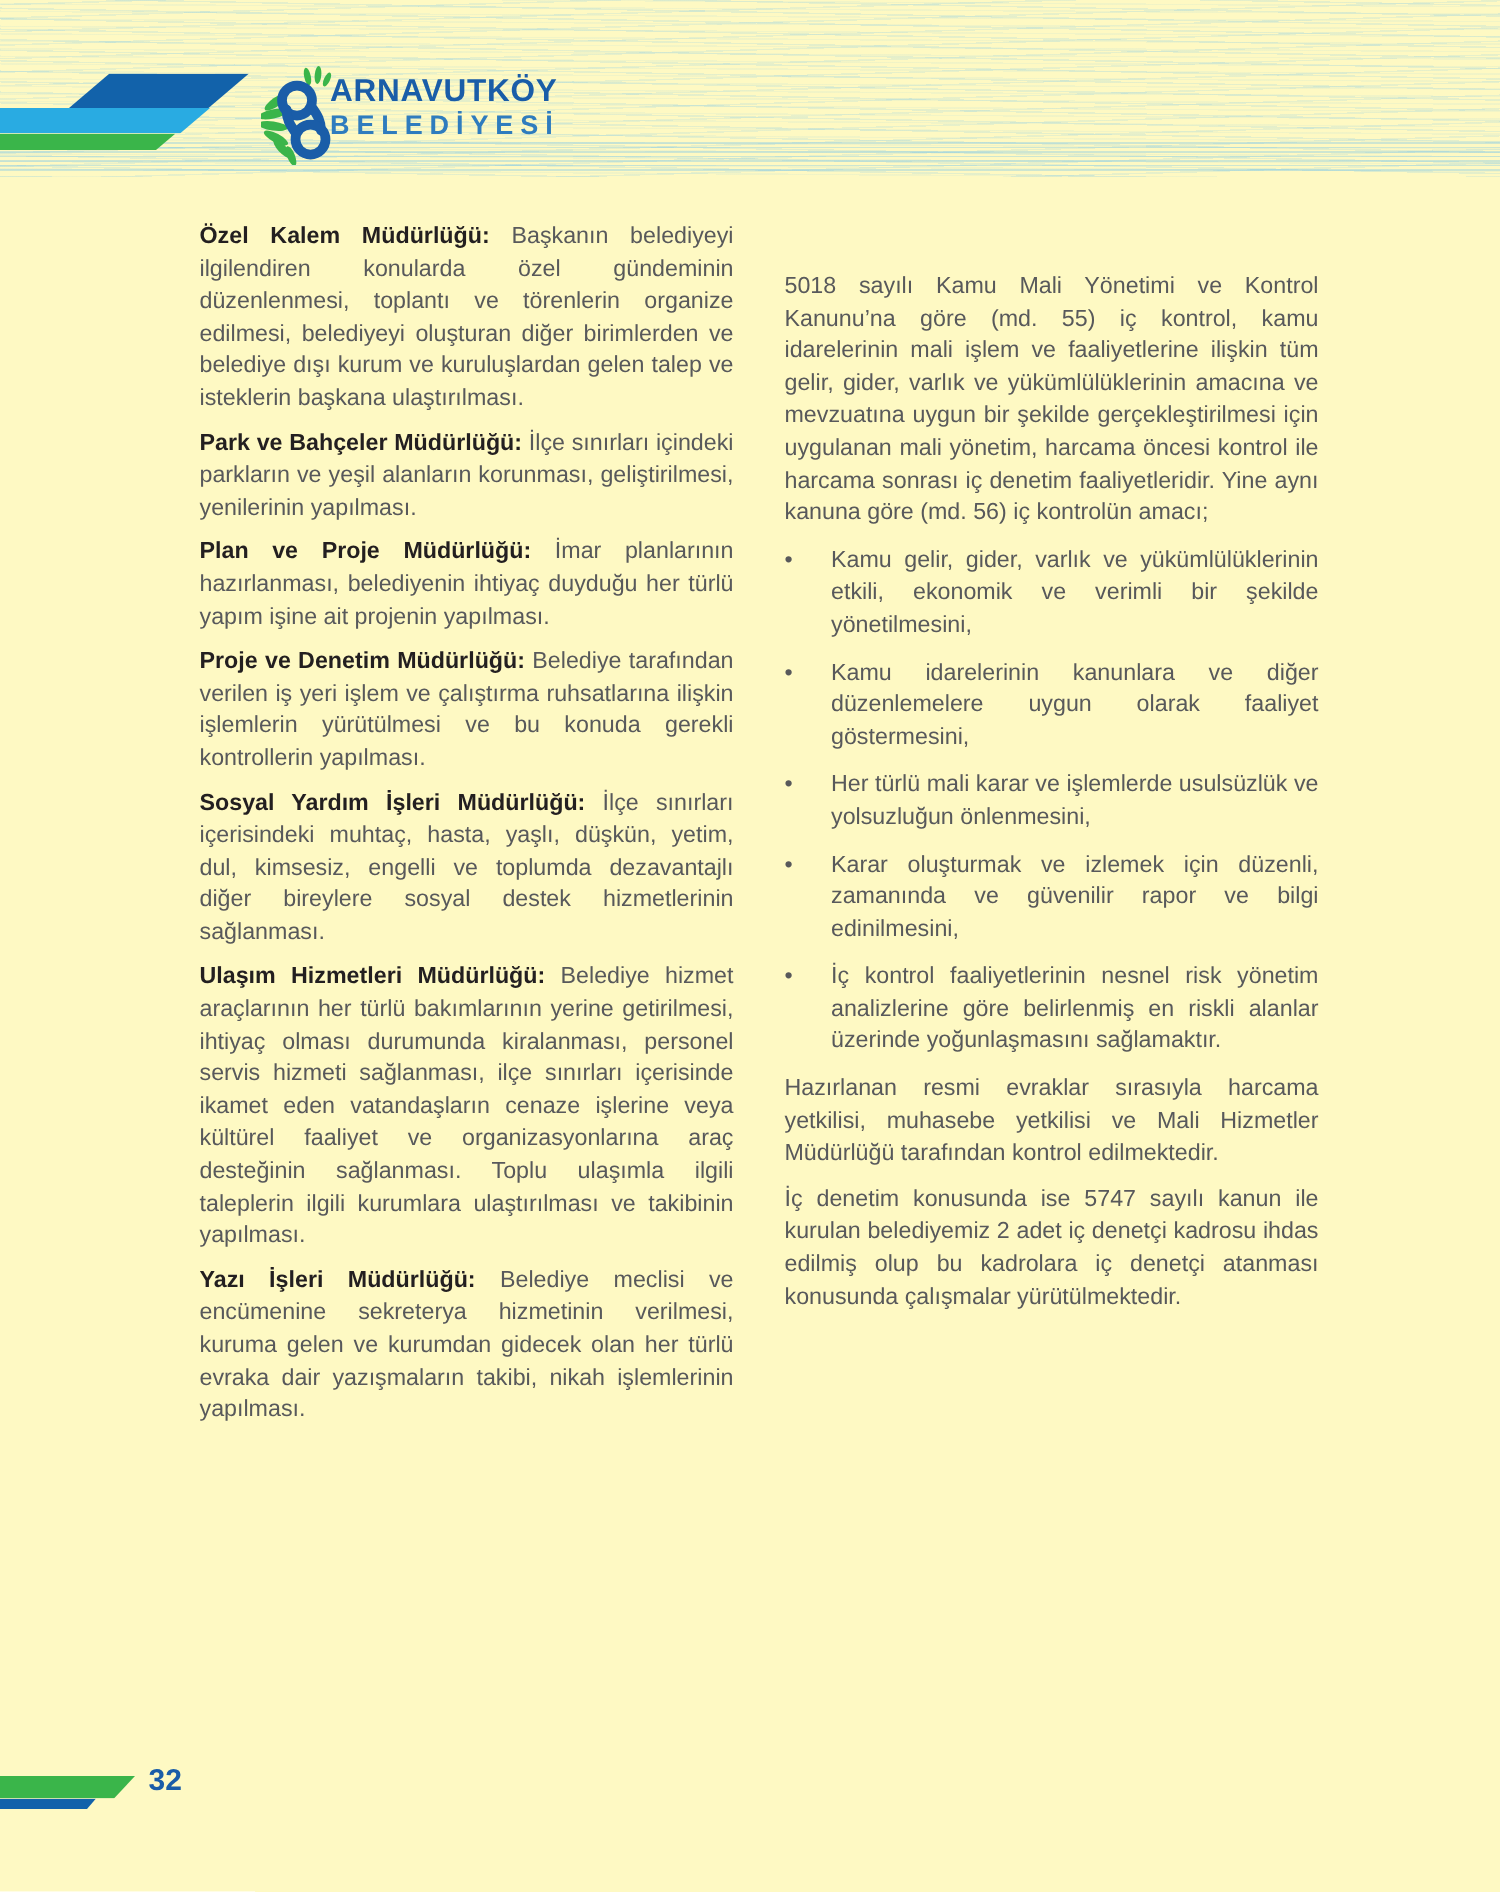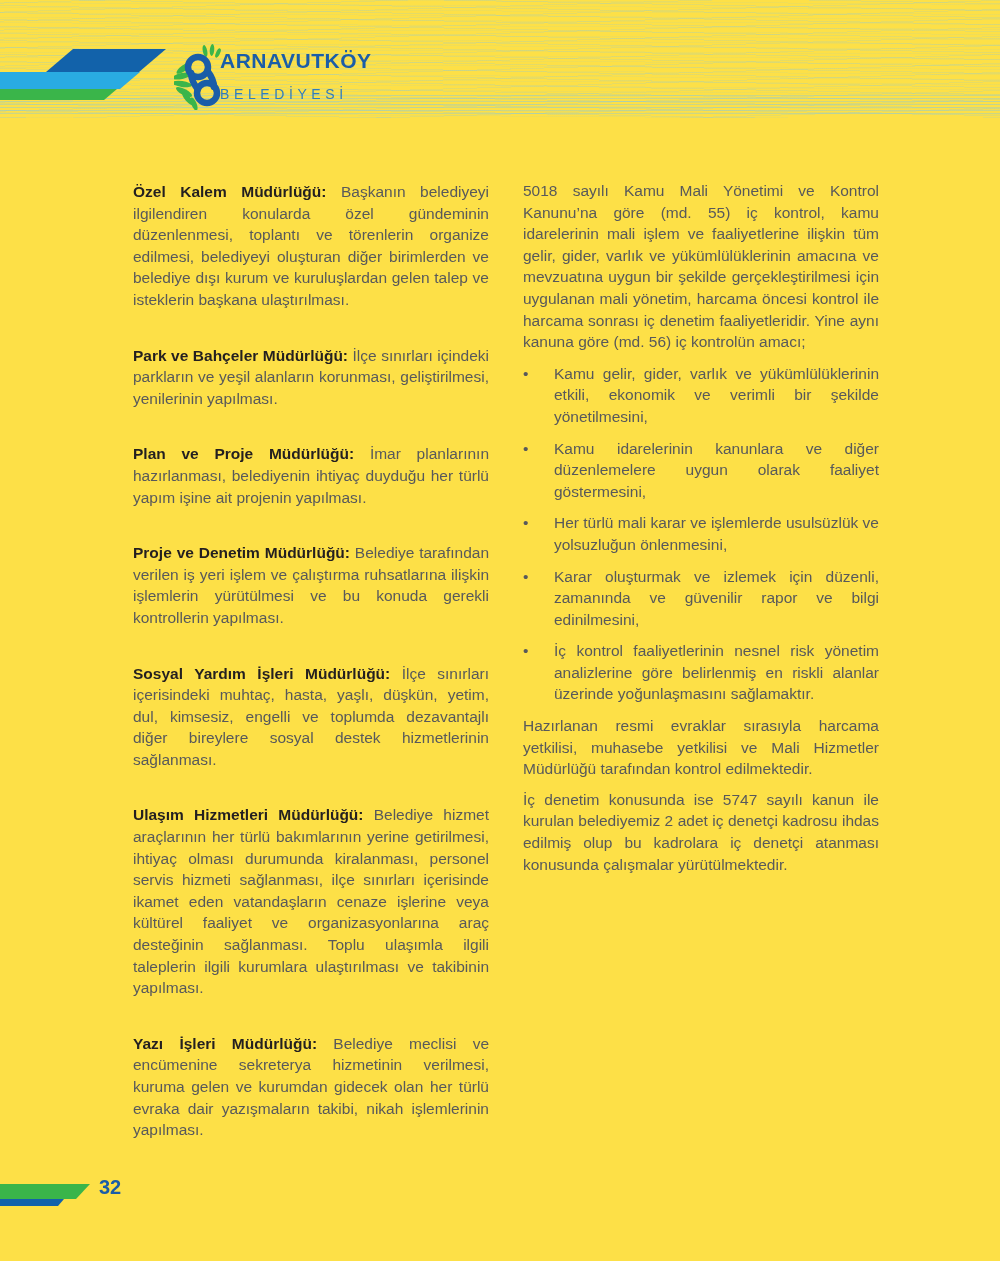--- a/index.html
+++ b/index.html
@@ -1,19 +1,19 @@
 <!DOCTYPE html>
 <html lang="tr"><head>
 <meta charset="utf-8">
 <style>
   * { margin:0; padding:0; box-sizing:border-box; }
   html,body { background:#ffffff; }
   body { font-family:"Liberation Sans","DejaVu Sans",sans-serif; }
   .page {
-    position:relative; width:1000px; height:1261px; background:#fde047;
+    position:relative; width:1000px; height:1261px; background:#fef9c3;
     overflow:hidden; margin:0 auto;
   }
 
   
   .header-area { position:absolute; left:0; top:0; width:1000px; height:118px; }
   .header-pattern {
     position:absolute; inset:0;
     background:
       repeating-linear-gradient(1.1deg,  rgba(125,198,232,0.20) 0 1px, rgba(255,255,255,0) 1px 7px),
       repeating-linear-gradient(-1.7deg, rgba(125,198,232,0.18) 0 1px, rgba(255,255,255,0) 1px 9px),
@@ -30,29 +30,29 @@
                clip-path:polygon(27px 0, 120px 0, 93px 23px, 0 23px); }
   .hdr-cyan  { left:0; top:72px; width:140px; height:17px; background:#29ABE2;
                clip-path:polygon(0 0, 140px 0, 120px 17px, 0 17px); }
   .hdr-green { left:0; top:89px; width:117px; height:11px; background:#3AB54A;
                clip-path:polygon(0 0, 117px 0, 104px 11px, 0 11px); }
 
   
   .logo-icon { position:absolute; left:174px; top:44px; width:54px; height:66px; }
   .logo-text { position:absolute; left:220px; top:50px; }
   .logo-line1 { font-size:21px; font-weight:800; color:#1A5DA8; letter-spacing:0.5px; line-height:1.0; }
-  .logo-line2 { font-size:14px; font-weight:400; color:#2F7CBE; letter-spacing:4.6px; line-height:1.0; margin-top:16px; }
+  .logo-line2 { font-size:18px; font-weight:700; color:#2F7CBE; letter-spacing:4.6px; line-height:1.0; margin-top:3px; }
 
   
   .col { position:absolute; top:147px; width:356px; font-size:15.5px; line-height:21.6px;
          color:#58595B; text-align:justify; }
   .col-left  { left:133px; }
   .col-right { left:523px; }
 
-  .col p.entry { margin-bottom:8px;margin-top:34px; }
+  .col p.entry { margin-bottom:8px; }
   .col p.entry b { color:#231F20; font-weight:700; }
 
   .section-heading { font-size:17.5px; font-weight:700; color:#1A5DA8;
                      text-align:left; margin-bottom:9px; }
   .intro { margin-bottom:10px;margin-top:33px; }
 
   ul.bullets { list-style:none; margin:2px 0 4px 0; }
   ul.bullets li { display:flex; margin-bottom:10px; }
   ul.bullets li .marker { width:31px; flex:0 0 31px; color:#58595B; text-align:left; }
   ul.bullets li .btext  { flex:1; text-align:justify; }

